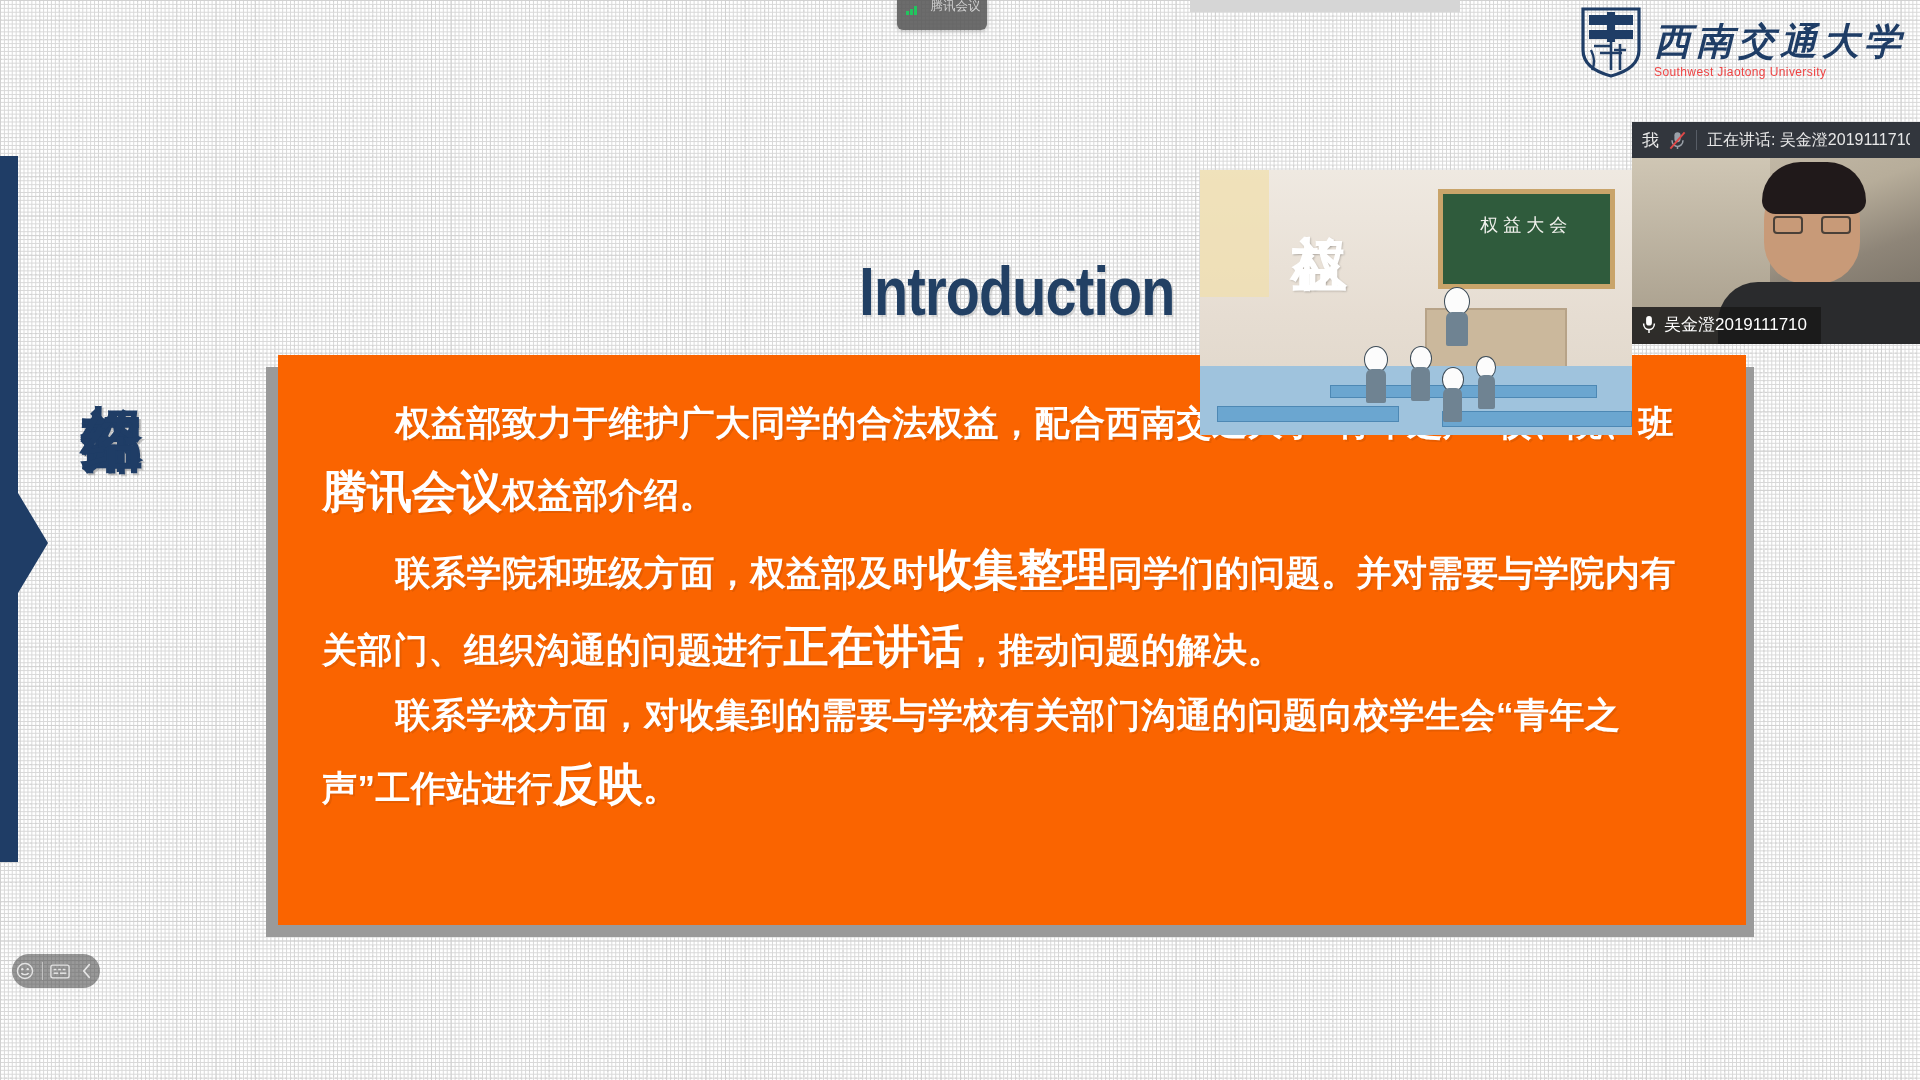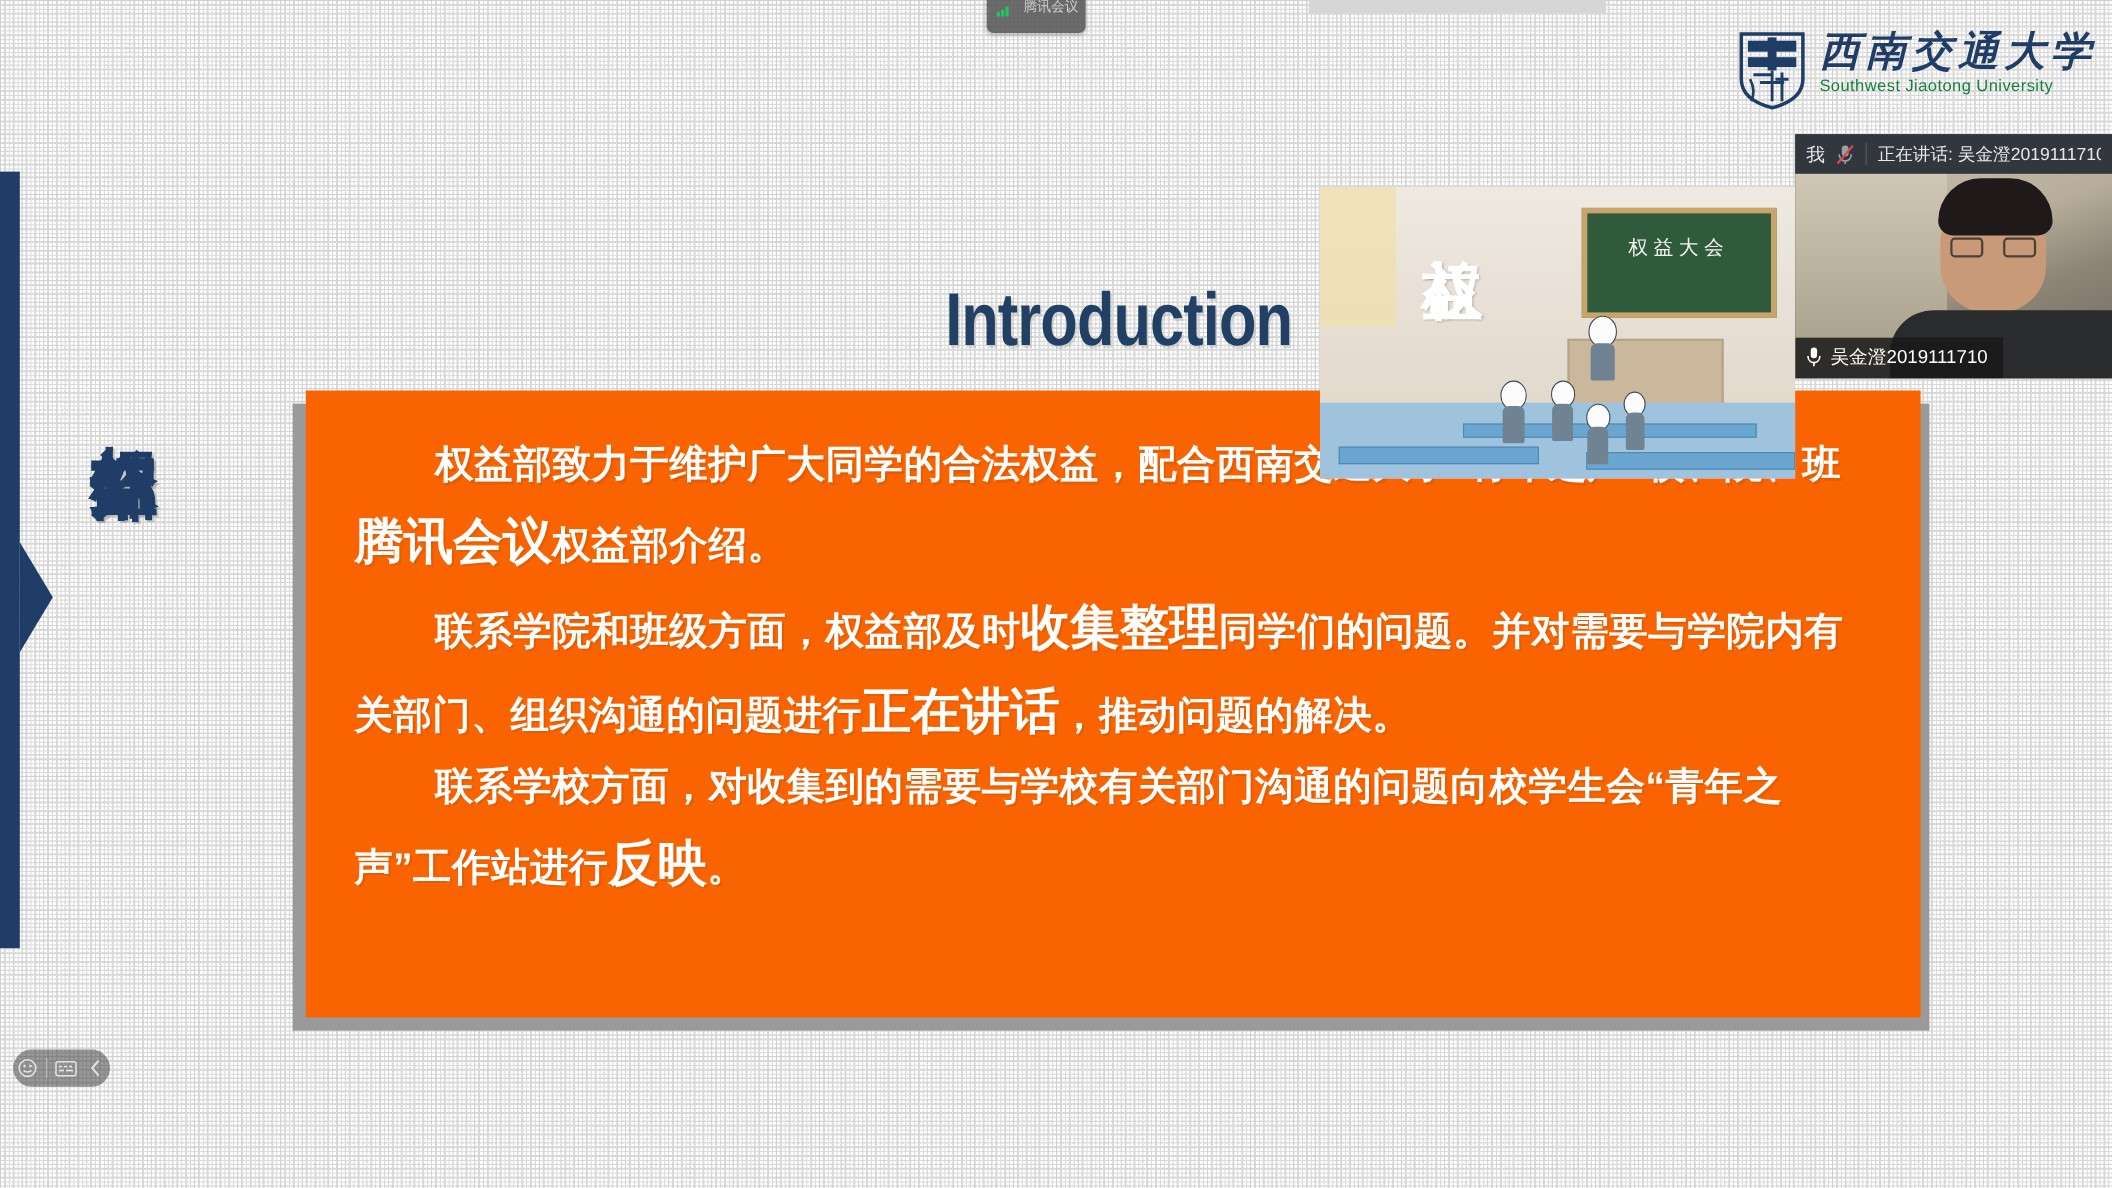--- a/index.html
+++ b/index.html
@@ -127,32 +127,32 @@
   #signal-icon i{display:block;width:2.5px;background:#22c55e;}
   #signal-icon i:nth-child(1){height:4px;}
   #signal-icon i:nth-child(2){height:6.5px;}
   #signal-icon i:nth-child(3){height:9px;}
   #signal-icon i:nth-child(4){height:11px;background:#6b6b6b;}
   #rec-dot{width:9px;height:9px;border-radius:50%;background:#2ecc71;}
   #meeting-label{color:#cfcfcf;font-size:12.5px;white-space:nowrap;}
 
   
   #uni-logo{
-    position:absolute; right:14px; top:28px;
-    display:flex; align-items:flex-start; gap:12px;
+    position:absolute; right:14px; top:6px;
+    display:flex; align-items:flex-end; gap:12px;
   }
   #crest{width:62px;height:72px;flex:none;}
   #uni-names{display:flex;flex-direction:column;line-height:1;}
   #uni-cn{
     font-size:37px;font-weight:700;color:#1f3d66;
     letter-spacing:5px;font-family:"DejaVu Serif",serif;
     font-style:italic;
   }
   #uni-en{
-    font-size:15px;color:#15803d;letter-spacing:.4px;margin-top:6px;
+    font-size:12px;color:#ef4444;letter-spacing:.4px;margin-top:6px;
   }
 
   
   #self-panel{
     position:absolute; right:0; top:122px;
     width:288px; height:222px;
     background:#2b2f36;
     overflow:hidden;
   }
   #self-topbar{
@@ -199,21 +199,21 @@
     display:flex; align-items:center; gap:8px;
     background:rgba(25,25,25,.85);
     color:#fff; font-size:17px;
     padding:6px 14px 8px 10px;
   }
   #mic-on{width:14px;height:19px;flex:none;}
 
   #shared-video{
     position:absolute; right:288px; top:170px;
     width:432px; height:265px;
-    background:#c4b5fd;
+    background:#f97316;
     overflow:hidden;
     border:0;
   }
   #shared-video .room-wall{position:absolute;inset:0;background:linear-gradient(180deg,#efe9e1 0%,#e6ddd2 55%,#ded5c8 100%);}
   #shared-video .left-warm{position:absolute;left:0;top:0;width:16%;height:48%;background:#f0dfae;opacity:.75;}
   #shared-video .board{
     position:absolute; left:55%; top:7%;
     width:41%; height:38%;
     background:#2f5b3c; border:5px solid #c9a46a;
   }

